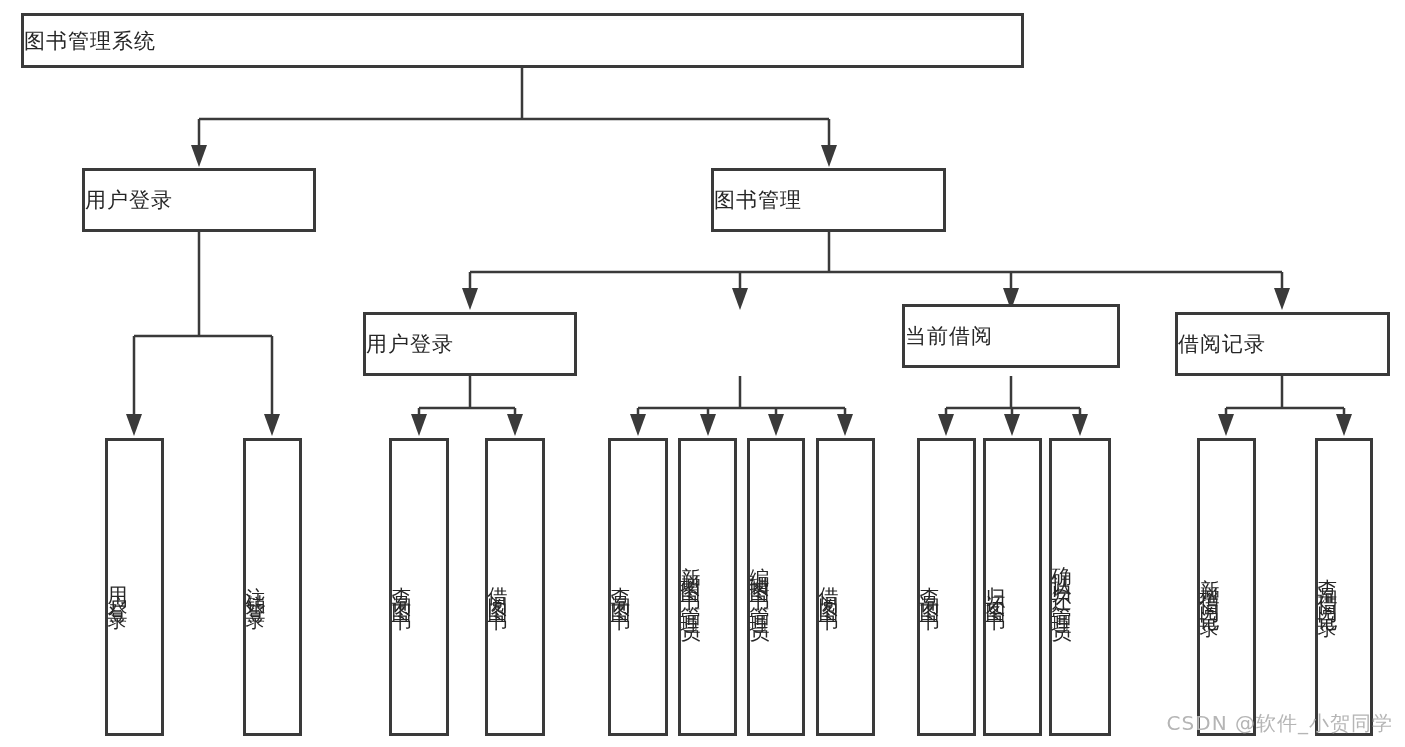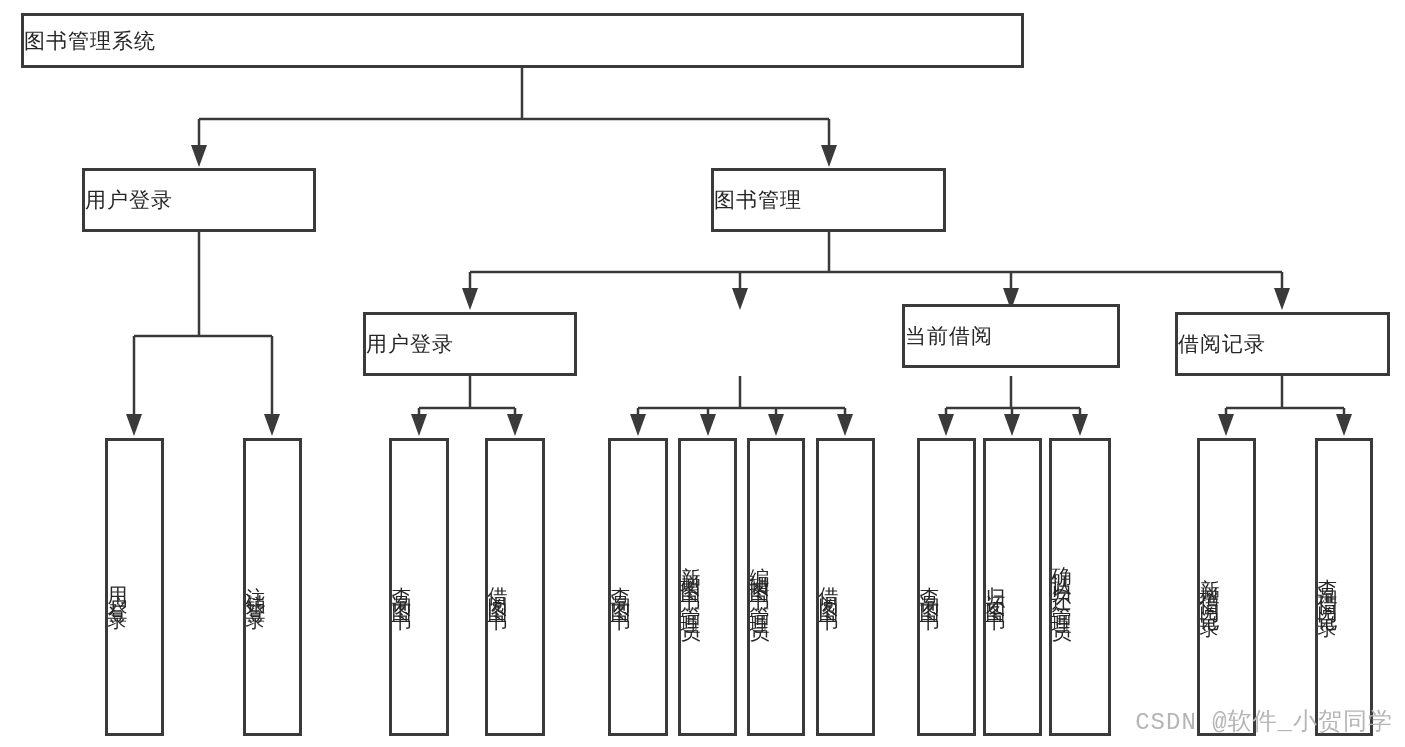--- a/index.html
+++ b/index.html
@@ -40,26 +40,25 @@
     writing-mode: vertical-rl;
     text-orientation: mixed;
     font-size: 20px;
     letter-spacing: 8px;
     line-height: 1;
   }
   .watermark {
     position: absolute;
     right: 12px;
     bottom: 10px;
-    font-size: 24px;
+    font-size: 20px;
     color: #b5b5b5;
     letter-spacing: 1px;
     white-space: nowrap;
     pointer-events: none;
-    font-family: Liberation Mono, monospace;
   }
   .cline { stroke: #3a3a3a; stroke-width: 2.5; fill: none; }
   .ahead { fill: #3a3a3a; stroke: none; }
 </style>
 </head>
 <body>
 
 <div id="canvas">
 
   <svg id="connector-svg">

